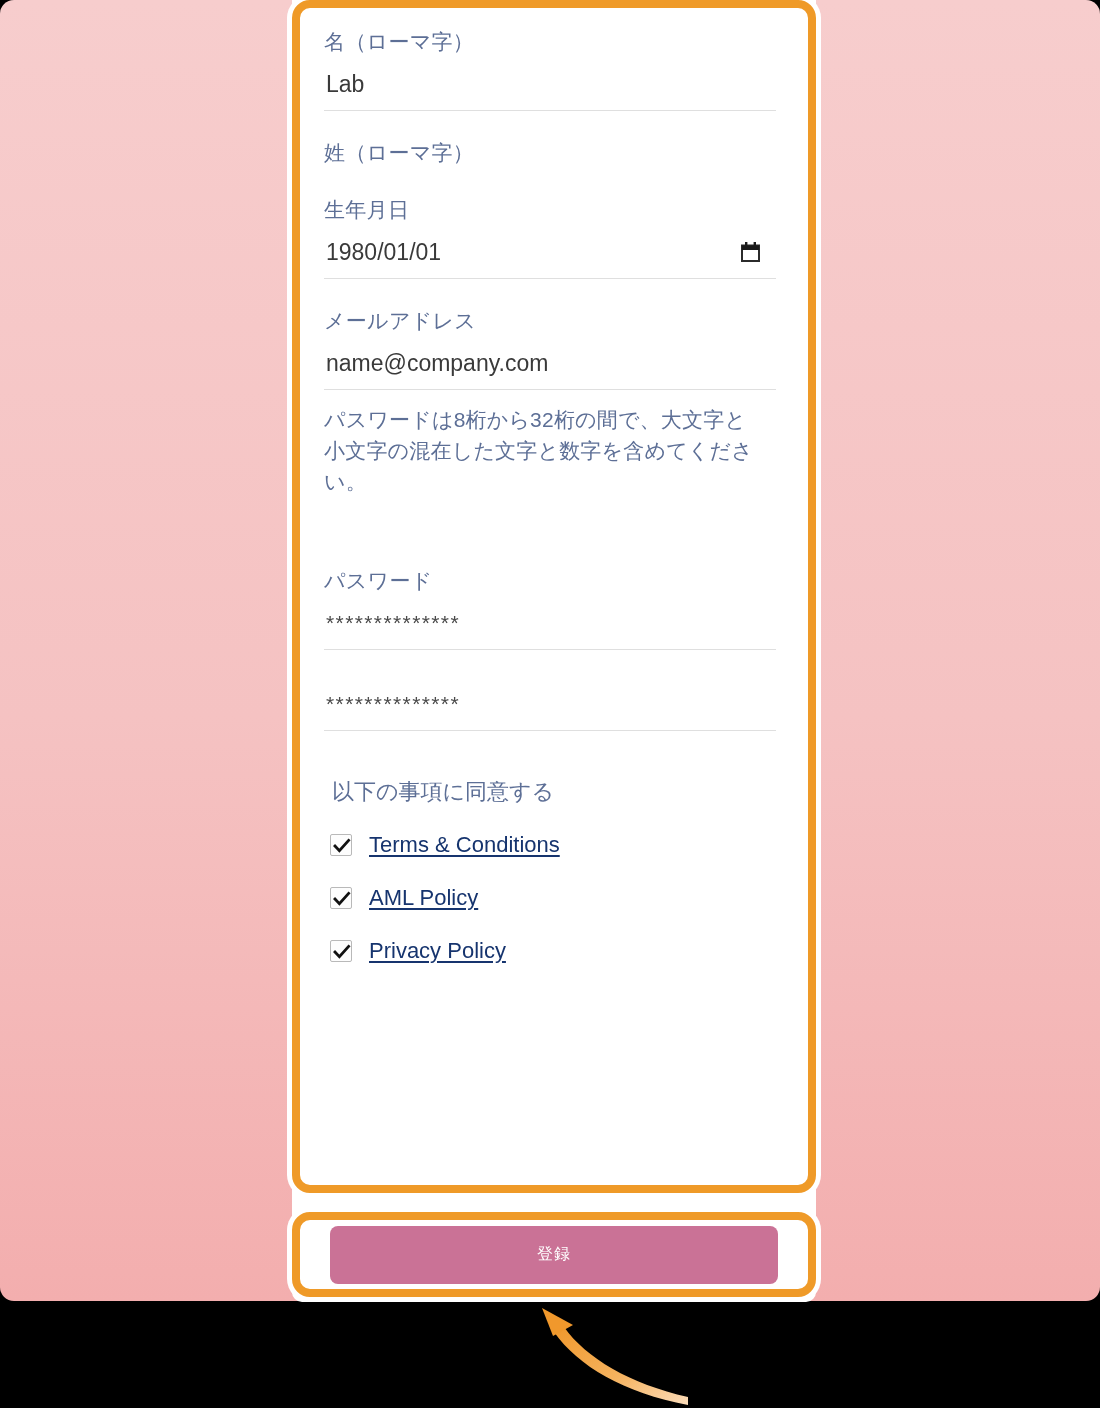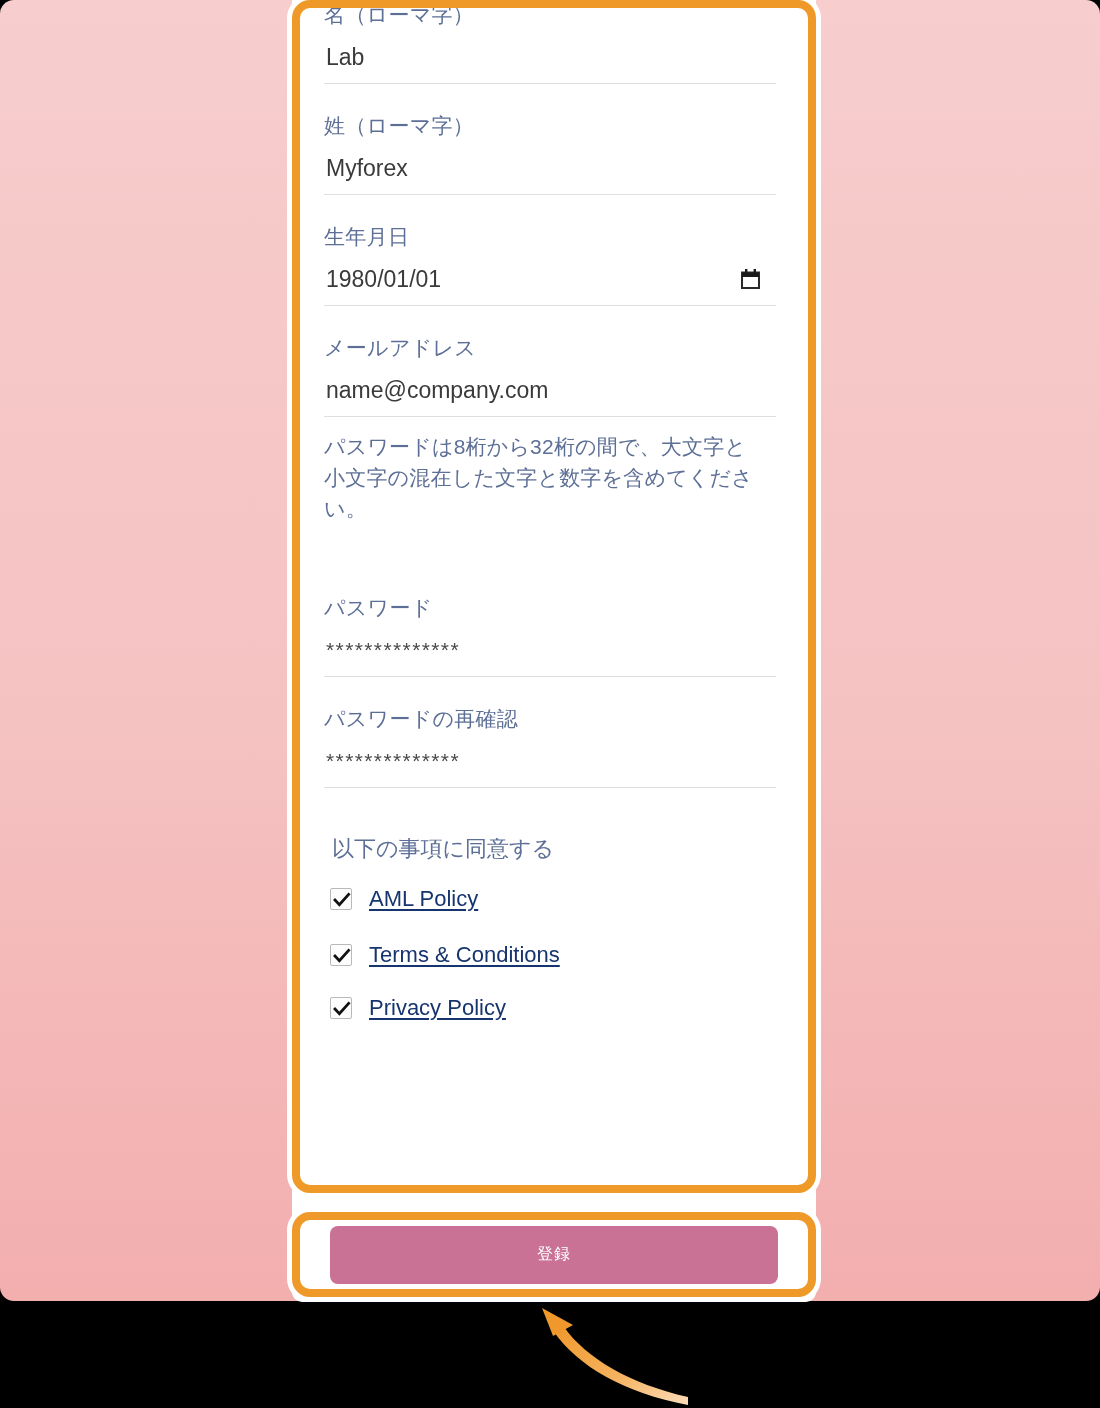--- a/index.html
+++ b/index.html
@@ -193,32 +193,29 @@
 </style>
 </head>
 <body>
 
 <div class="page-bg"></div>
 
 <div class="form-card"></div>
 
 <div class="fields">
 
-  <div class="field" style="">
+  <div class="field" style="padding-top:27px;">
     <div class="field-label">名（ローマ字）</div>
     <div class="field-value-row">
       <div class="field-value">Lab</div>
     </div>
   </div>
 
   <div class="field" style="padding-top:27px;">
     <div class="field-label">姓（ローマ字）</div>
-    <div class="field-value-row">
-      <div class="field-value">Myforex</div>
-    </div>
   </div>
 
   <div class="field" style="padding-top:27px;">
     <div class="field-label">生年月日</div>
     <div class="field-value-row">
       <div class="field-value">1980/01/01</div>
       <svg class="cal-icon" viewBox="0 0 19 20">
         <rect x="1" y="3.5" width="17" height="15.5" fill="#ffffff" stroke="#2b2b2b" stroke-width="2"></rect>
         <rect x="1" y="3.5" width="17" height="4.5" fill="#1a1a1a"></rect>
         <rect x="4" y="0" width="2.4" height="4" fill="#1a1a1a"></rect>
@@ -237,45 +234,44 @@
   <div class="pw-hint" style="margin-top:14px;">パスワードは8桁から32桁の間で、大文字と小文字の混在した文字と数字を含めてください。</div>
 
   <div class="field" style="padding-top:69px;">
     <div class="field-label">パスワード</div>
     <div class="field-value-row">
       <div class="field-value mask">**************</div>
     </div>
   </div>
 
   <div class="field" style="padding-top:27px;">
-    <div class="field-label">パスワードの再確認</div>
     <div class="field-value-row">
       <div class="field-value mask">**************</div>
     </div>
   </div>
 
   <div style="margin-top:45px;">
     <div class="agree-title">以下の事項に同意する</div>
+
+    <div class="agree-row" style="margin-top:18px;">
+      <span class="cbx">
+        <svg width="18" height="16" viewBox="0 0 18 16">
+          <path d="M2 8 L6.4 12.6 L15.6 2.4" fill="none" stroke="#111111" stroke-width="2.8" stroke-linecap="square"></path>
+        </svg>
+      </span>
+      <span class="agree-link">Terms &amp; Conditions</span>
+    </div>
 
     <div class="agree-row" style="margin-top:15px;">
       <span class="cbx">
         <svg width="18" height="16" viewBox="0 0 18 16">
           <path d="M2 8 L6.4 12.6 L15.6 2.4" fill="none" stroke="#111111" stroke-width="2.8" stroke-linecap="square"></path>
         </svg>
       </span>
       <span class="agree-link">AML Policy</span>
-    </div>
-
-    <div class="agree-row" style="margin-top:18px;">
-      <span class="cbx">
-        <svg width="18" height="16" viewBox="0 0 18 16">
-          <path d="M2 8 L6.4 12.6 L15.6 2.4" fill="none" stroke="#111111" stroke-width="2.8" stroke-linecap="square"></path>
-        </svg>
-      </span>
-      <span class="agree-link">Terms &amp; Conditions</span>
     </div>
 
     <div class="agree-row" style="margin-top:15px;">
       <span class="cbx">
         <svg width="18" height="16" viewBox="0 0 18 16">
           <path d="M2 8 L6.4 12.6 L15.6 2.4" fill="none" stroke="#111111" stroke-width="2.8" stroke-linecap="square"></path>
         </svg>
       </span>
       <span class="agree-link">Privacy Policy</span>
     </div>

